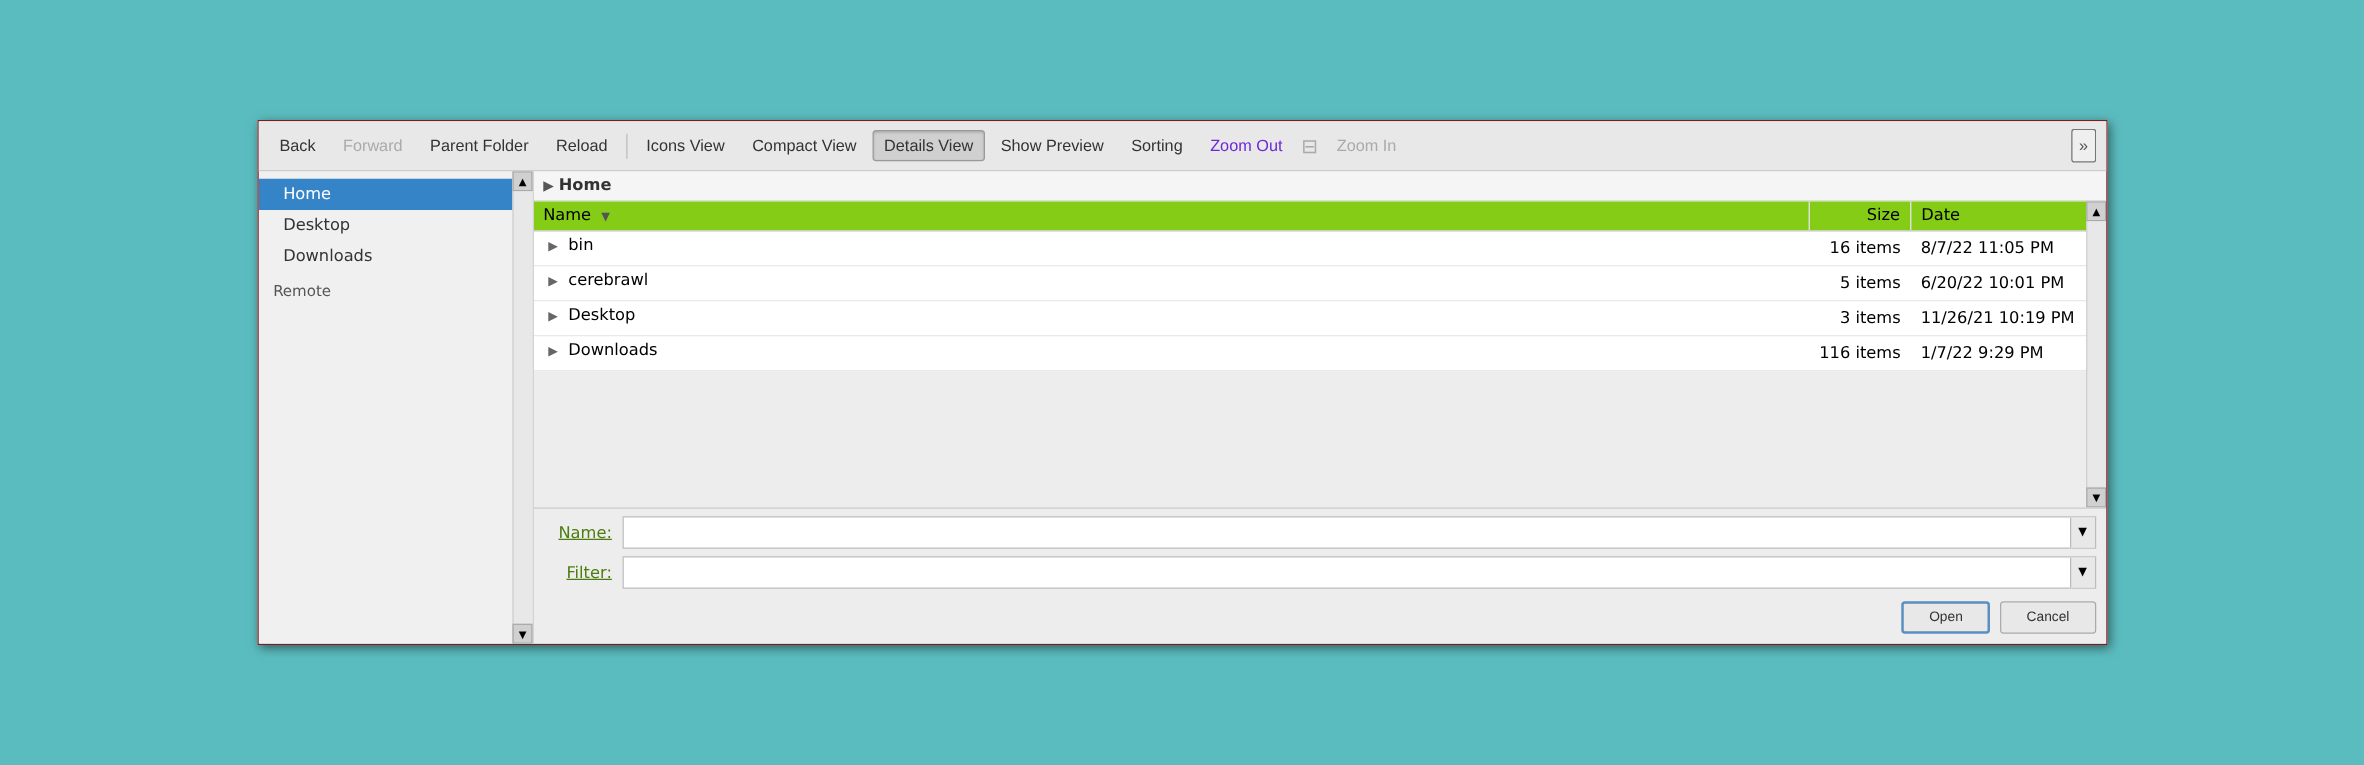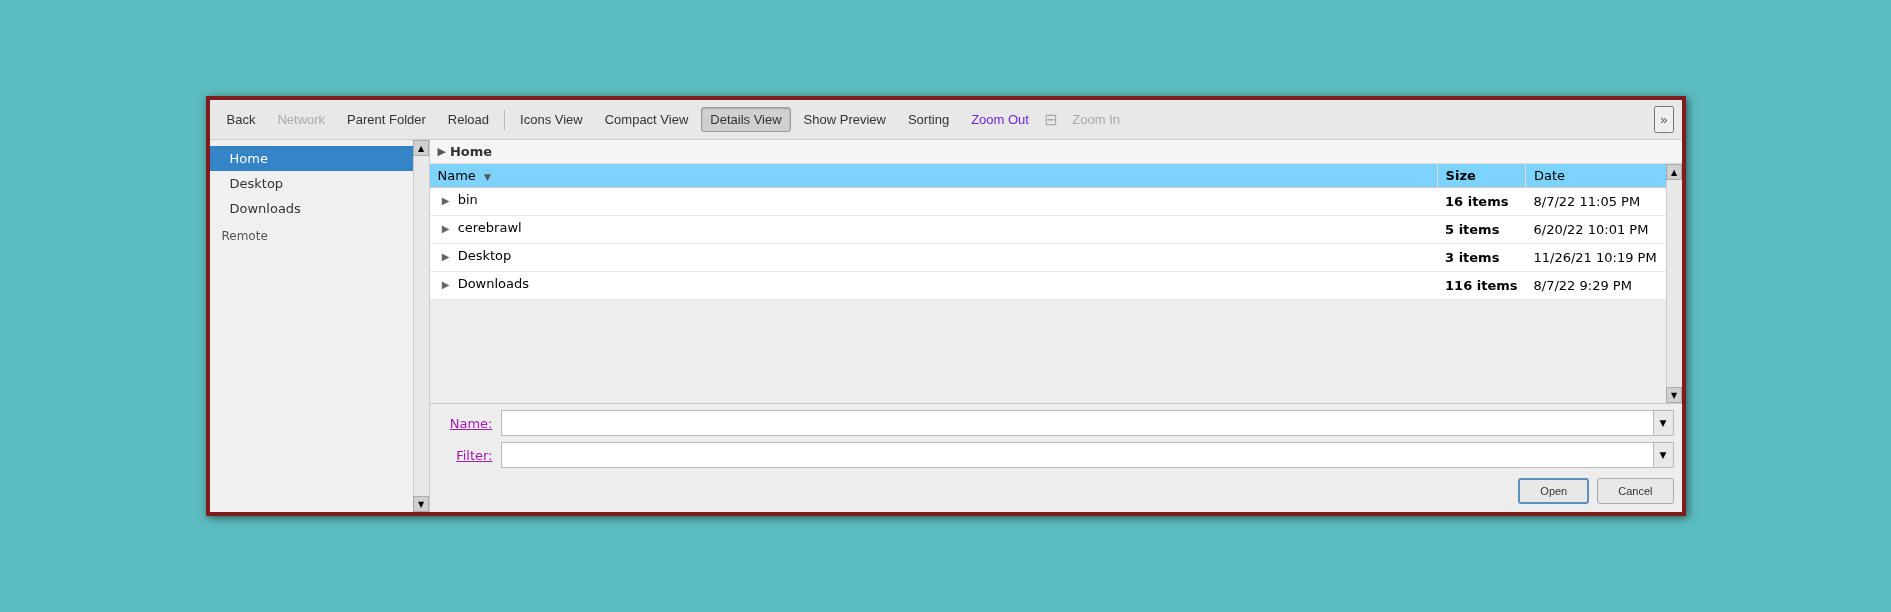--- a/index.html
+++ b/index.html
@@ -10,21 +10,21 @@
       font-size: 13px;
       display: flex;
       justify-content: center;
       align-items: center;
       min-height: 612px;
       width: 1891px;
     }
 
     .dialog {
       background: #ededed;
-      border: 4px solid #7f1d1d;
+      border: 1px solid #7f1d1d;
       box-shadow: 2px 2px 8px rgba(0,0,0,0.5);
       width: 1480px;
       min-height: 420px;
       display: flex;
       flex-direction: column;
     }
 
     
     .toolbar {
       display: flex;
@@ -182,21 +182,21 @@
       position: relative;
     }
 
     .file-table {
       width: 100%;
       border-collapse: collapse;
       background: white;
     }
 
     .file-table th {
-      background: #7dd3fc;
+      background: #84cc16;
       border-bottom: 1px solid #ccc;
       border-right: 1px solid #ddd;
       padding: 4px 8px;
       text-align: left;
       font-weight: normal;
       font-size: 13px;
       cursor: pointer;
       white-space: nowrap;
     }
 
@@ -209,23 +209,22 @@
       border-bottom: 1px solid #e8e8e8;
       font-size: 13px;
     }
 
     .file-table .col-name {
       width: 100%;
     }
 
     .file-table .col-size {
       white-space: nowrap;
-      text-align: left;
+      text-align: right;
       min-width: 80px;
-      font-weight: bold;
     }
 
     .file-table .col-date {
       white-space: nowrap;
       min-width: 140px;
     }
 
     .row-expander {
       display: inline-block;
       width: 16px;
@@ -268,21 +267,21 @@
     .field-row {
       display: flex;
       align-items: center;
       gap: 8px;
     }
 
     .field-label {
       width: 55px;
       text-align: right;
       font-size: 13px;
-      color: #a21caf;
+      color: #4d7c0f;
     }
 
     .field-label.underline {
       text-decoration: underline;
     }
 
     .field-input {
       flex: 1;
       height: 26px;
       border: 1px solid #bbb;
@@ -330,21 +329,21 @@
       border: 2px solid #5a8fc0;
     }
   </style>
 </head>
 <body>
 
 <div class="dialog">
 
   <div class="toolbar">
     <button class="toolbar-btn">Back</button>
-    <button class="toolbar-btn disabled" style="color:#aaa;">Network</button>
+    <button class="toolbar-btn disabled" style="color:#aaa;">Forward</button>
     <button class="toolbar-btn">Parent Folder</button>
     <button class="toolbar-btn">Reload</button>
     <div class="toolbar-sep"></div>
     <button class="toolbar-btn">Icons View</button>
     <button class="toolbar-btn">Compact View</button>
     <button class="toolbar-btn active">Details View</button>
     <button class="toolbar-btn">Show Preview</button>
     <button class="toolbar-btn">Sorting</button>
     <button class="toolbar-btn disabled" style="color:#6d28d9;">Zoom Out</button>
     <span style="font-size:16px; color:#aaa; padding:0 2px;">⊟</span>
@@ -422,21 +421,21 @@
               </td>
               <td class="col-size">3 items</td>
               <td class="col-date">11/26/21 10:19 PM</td>
             </tr>
             <tr class="">
               <td class="col-name">
                 <span class="row-expander">▶</span>
                 <span>Downloads</span>
               </td>
               <td class="col-size">116 items</td>
-              <td class="col-date">8/7/22 9:29 PM</td>
+              <td class="col-date">1/7/22 9:29 PM</td>
             </tr>
           </tbody>
         </table>
 
         <div class="file-table-scroll">
           <div class="scroll-btn">▲</div>
           <div class="scroll-track"></div>
           <div class="scroll-btn">▼</div>
         </div>
       </div>

